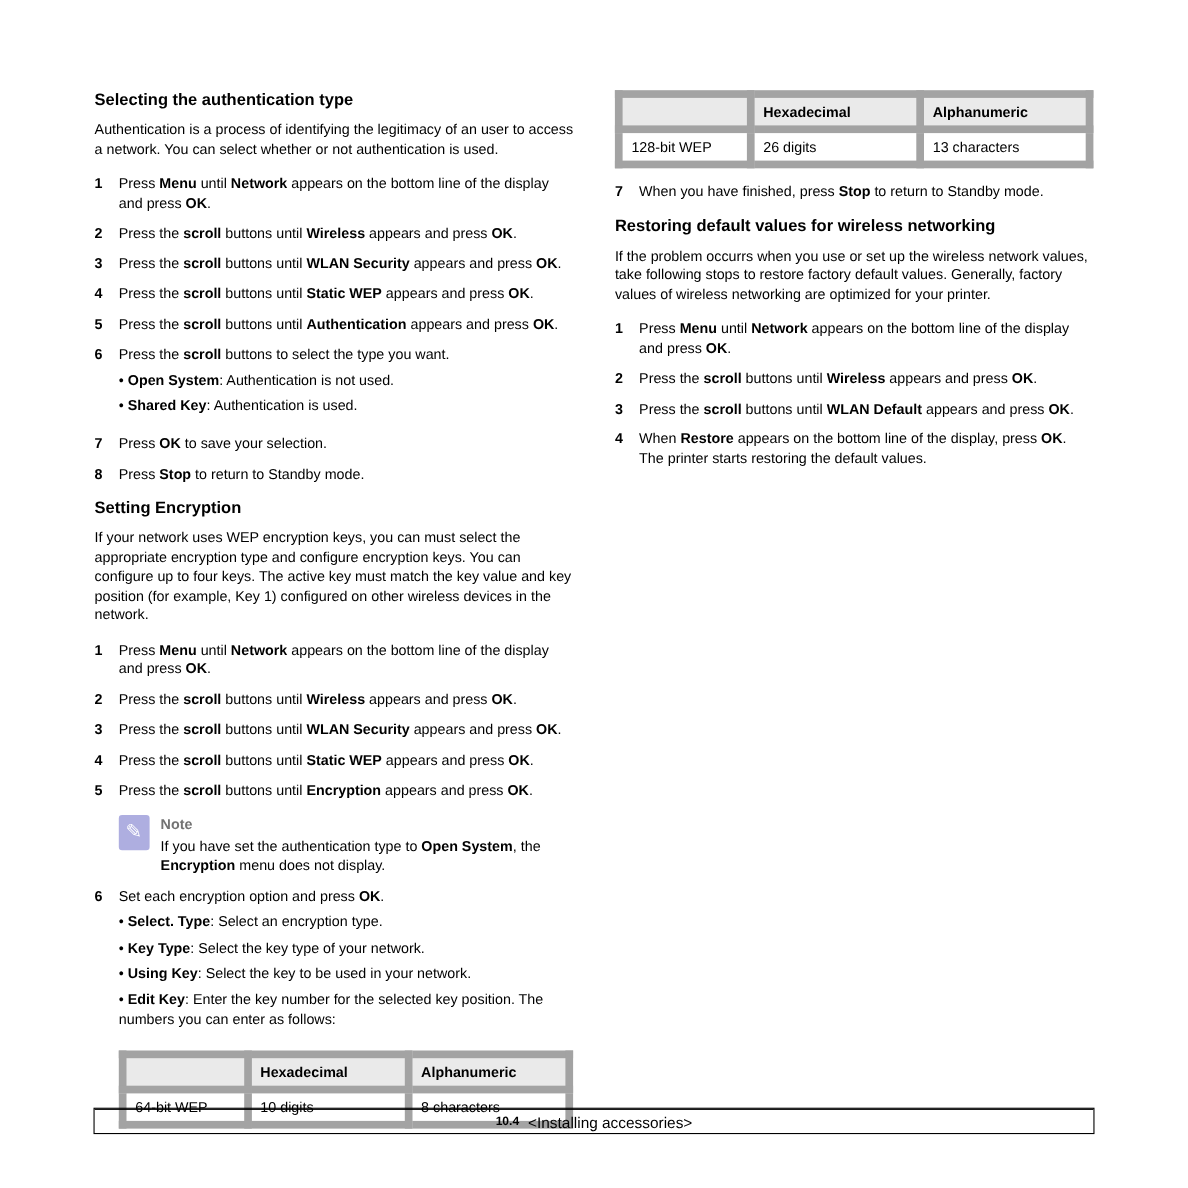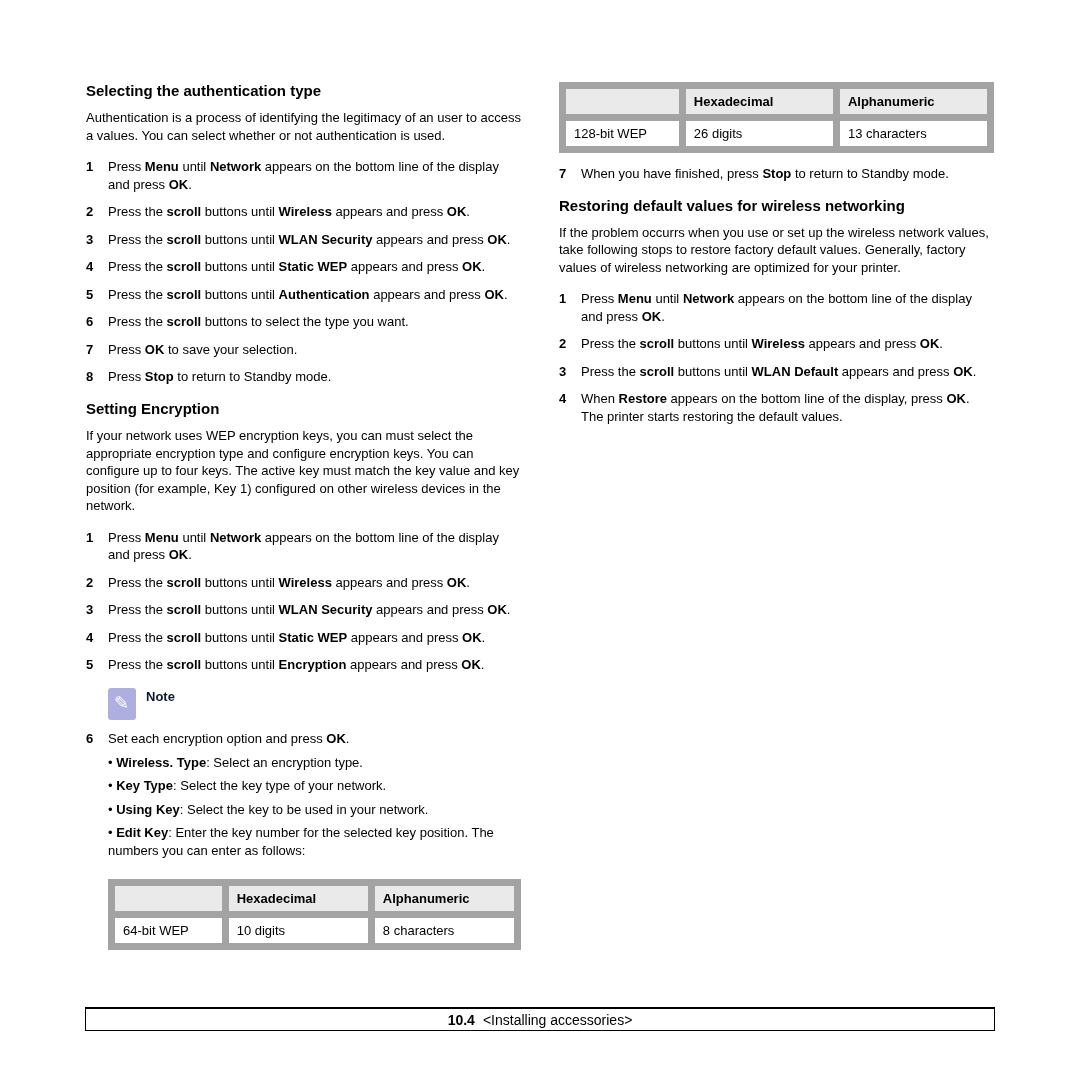--- a/index.html
+++ b/index.html
@@ -13,42 +13,42 @@
   ol.steps > li { display: flex; align-items: flex-start; margin-bottom: 10px; line-height: 1.35; }
   ol.steps > li > .num { font-weight: bold; width: 22px; flex: 0 0 22px; }
   ol.steps > li > .body { flex: 1; }
   ul.bullets { list-style: none; padding: 0; margin: 6px 0 0 0; }
   ul.bullets > li { margin-bottom: 6px; line-height: 1.35; }
   ul.bullets > li::before { content: "• "; }
   .notebox { display: flex; align-items: flex-start; gap: 10px; margin: 6px 0 6px 22px; }
   .note-icon { width: 28px; height: 32px; background: #aeaee0; border-radius: 3px; flex: 0 0 28px; position: relative; }
   .note-icon::after { content: "✎"; position: absolute; top: 4px; left: 6px; color: #fff; font-size: 18px; }
   .note-body { flex: 1; line-height: 1.35; }
-  .note-title { font-weight: bold; color: #0f172a; margin-bottom: 2px; }
+  .note-title { font-weight: bold; color: #737373; margin-bottom: 2px; }
   table.grid { width: 100%; border-collapse: collapse; margin: 8px 0 12px 0; }
   table.grid th, table.grid td { border: 7px solid #a3a3a3; padding: 5px 8px; text-align: left; font-size: 13px; }
   table.grid th { background: #eaeaea; font-weight: bold; }
   table.grid th:first-child { background: #eaeaea; }
   .table-wrap-left { padding-left: 22px; }
   b { font-weight: bold; }
   .footer { position: absolute; bottom: 50px; left: 86px; right: 86px; border: 1px solid #000; border-bottom: none; border-left: none; border-right: none; outline: 1px solid #000; height: 22px; display: flex; align-items: center; justify-content: center; gap: 8px; font-size: 12px; }
-  .footer .pg { font-size: 14px; }
+  .footer .pg { font-size: 11px; }
   .footer .chap { font-size: 14px; }
   .page { position: relative; height: 100%; }
 </style>
 </head>
 <body>
 
 <div class="page">
   <div class="cols">
 
     <div class="col">
 
       <div class="section-heading">Selecting the authentication type</div>
-      <div class="para">Authentication is a process of identifying the legitimacy of an user to access a values. You can select whether or not authentication is used.</div>
+      <div class="para">Authentication is a process of identifying the legitimacy of an user to access a network. You can select whether or not authentication is used.</div>
 
       <ol class="steps" id="steps1">
           <li>
             <span class="num">1</span>
             <div class="body">Press <b>Menu</b> until <b>Network</b> appears on the bottom line of the display and press <b>OK</b>.</div>
           </li>
           <li>
             <span class="num">2</span>
             <div class="body">Press the <b>scroll</b> buttons until <b>Wireless</b> appears and press <b>OK</b>.</div>
           </li>
@@ -59,21 +59,24 @@
           <li>
             <span class="num">4</span>
             <div class="body">Press the <b>scroll</b> buttons until <b>Static WEP</b> appears and press <b>OK</b>.</div>
           </li>
           <li>
             <span class="num">5</span>
             <div class="body">Press the <b>scroll</b> buttons until <b>Authentication</b> appears and press <b>OK</b>.</div>
           </li>
           <li>
             <span class="num">6</span>
-            <div class="body">Press the <b>scroll</b> buttons to select the type you want.</div>
+            <div class="body">Press the <b>scroll</b> buttons to select the type you want.<ul class="bullets">
+                <li><b>Open System</b>: Authentication is not used.</li>
+                <li><b>Shared Key</b>: Authentication is used.</li>
+              </ul></div>
           </li>
           <li>
             <span class="num">7</span>
             <div class="body">Press <b>OK</b> to save your selection.</div>
           </li>
           <li>
             <span class="num">8</span>
             <div class="body">Press <b>Stop</b> to return to Standby mode.</div>
           </li>
         </ol>
@@ -101,28 +104,29 @@
           <li>
             <span class="num">5</span>
             <div class="body">Press the <b>scroll</b> buttons until <b>Encryption</b> appears and press <b>OK</b>.</div>
           </li>
         </ol>
 
       <div class="notebox">
         <div class="note-icon"></div>
         <div class="note-body">
           <div class="note-title">Note</div>
+          <div id="noteBody">If you have set the authentication type to <b>Open System</b>, the <b>Encryption</b> menu does not display.</div>
         </div>
       </div>
 
       <ol class="steps" id="steps2b" style="margin-top:10px;">
           <li>
             <span class="num">6</span>
             <div class="body">Set each encryption option and press <b>OK</b>.<ul class="bullets">
-                <li><b>Wireless. Type</b>: Select an encryption type.</li>
+                <li><b>Select. Type</b>: Select an encryption type.</li>
                 <li><b>Key Type</b>: Select the key type of your network.</li>
                 <li><b>Using Key</b>: Select the key to be used in your network.</li>
                 <li><b>Edit Key</b>: Enter the key number for the selected key position. The numbers you can enter as follows:</li>
               </ul></div>
           </li>
         </ol>
 
       <div class="table-wrap-left">
         <table class="grid">
           <tbody>

